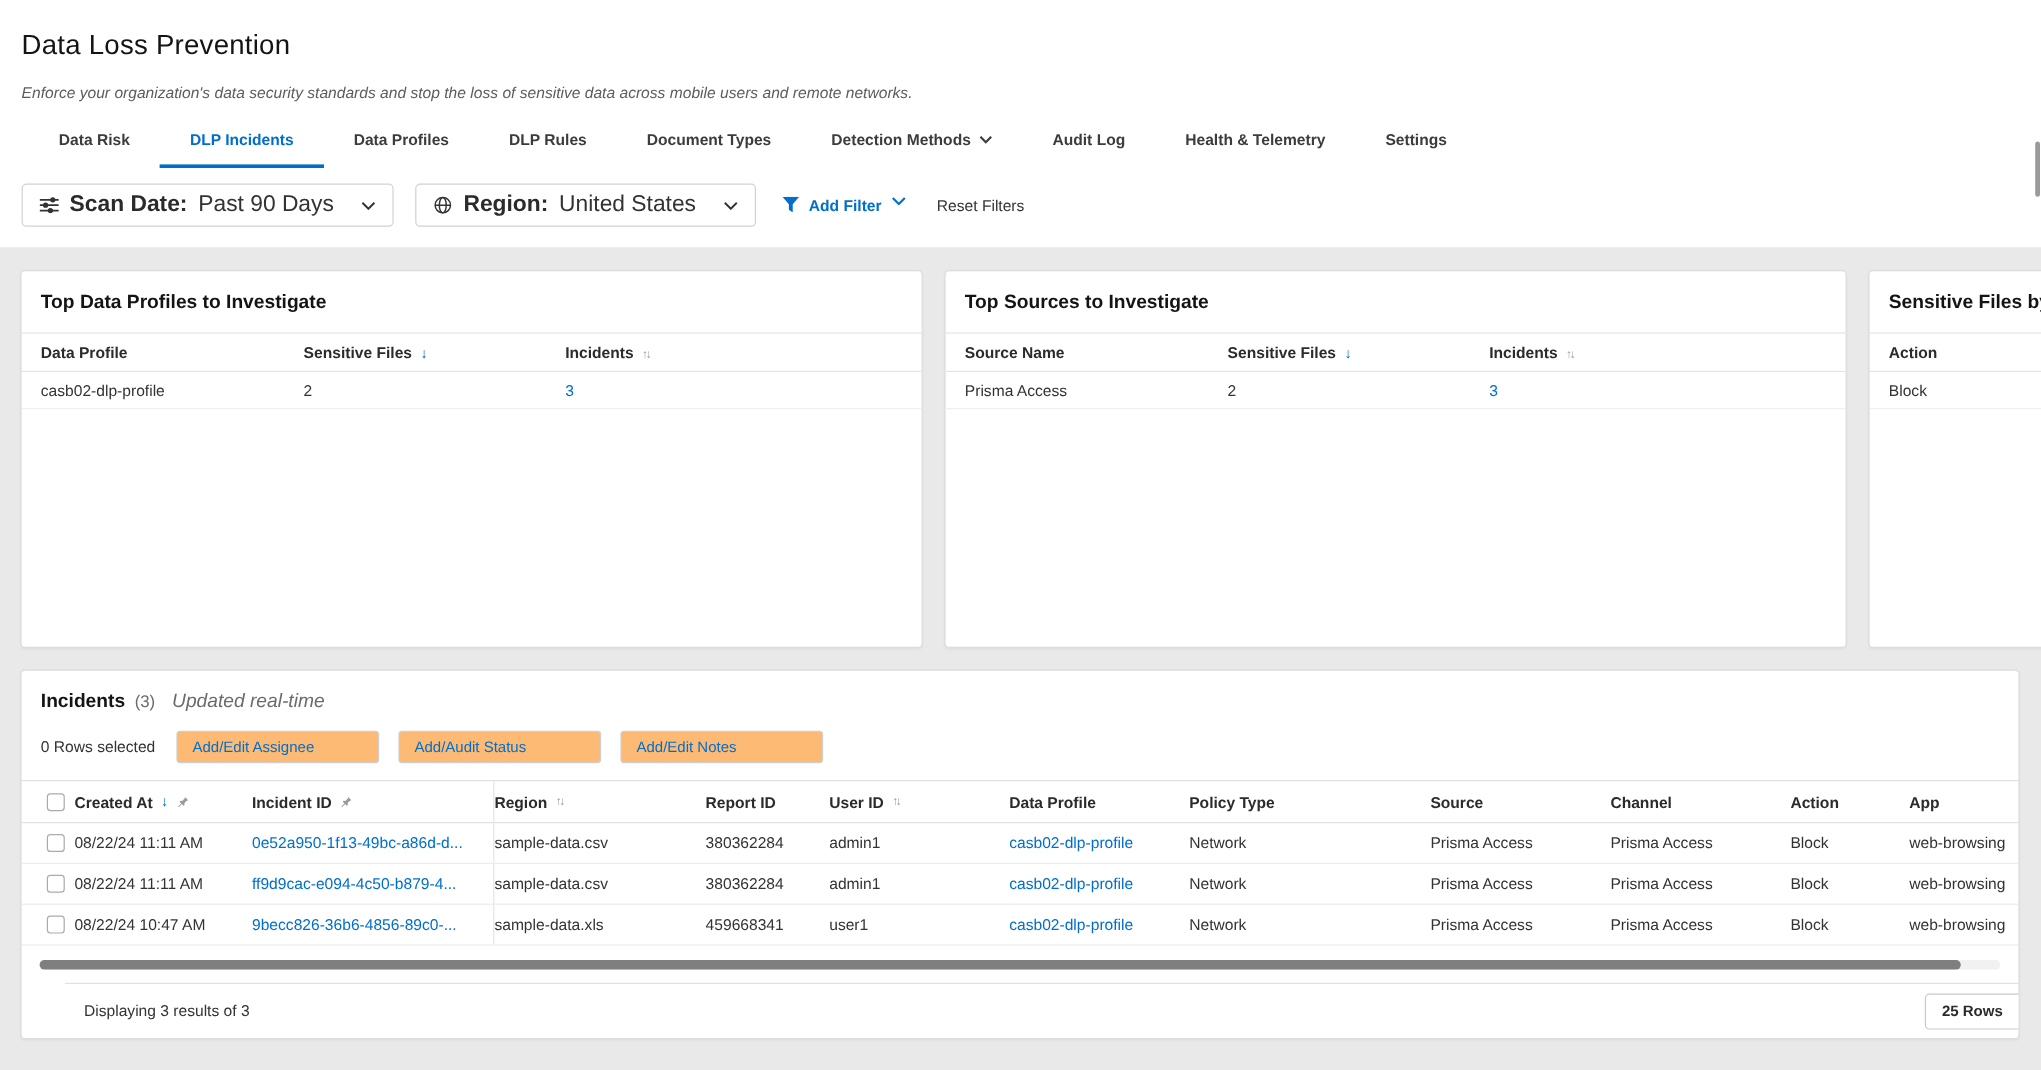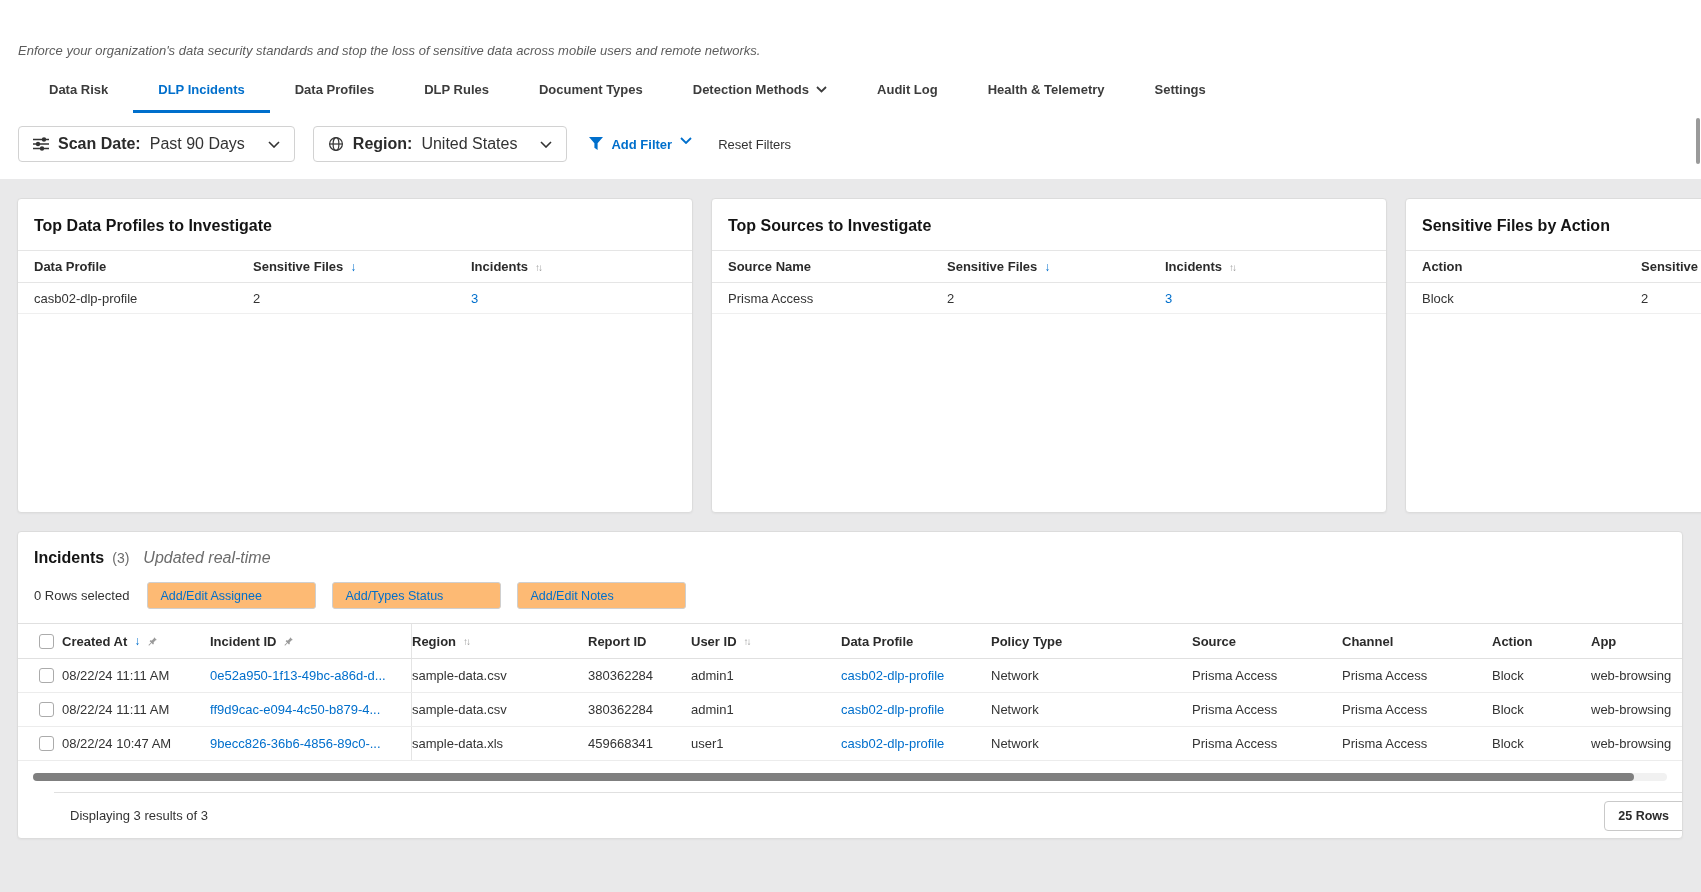--- a/index.html
+++ b/index.html
@@ -27,33 +27,33 @@
     white-space:nowrap;
   }
   .tab.active { color:#006FCC; border-bottom-color:#006FCC; }
 
   
   .filter-bar { background:#fff; display:flex; align-items:center; gap:18px; padding:13px 18px 17px 18px; }
   .filter-pill {
     display:flex; align-items:center; gap:9px;
     height:36px; padding:0 14px;
     background:#fff; border:1px solid #d2d2d2; border-radius:4px;
-    font-size:16px; cursor:pointer;text-align:center;
+    font-size:19px; cursor:pointer;text-align:center;
   }
   .filter-pill .f-label { font-weight:700; color:#2b2b2b; }
   .filter-pill .f-value { color:#333; margin-right:14px; }
   .add-filter { display:flex; align-items:flex-start; gap:8px; color:#006FCC; font-size:13px; font-weight:700; cursor:pointer; margin-left:4px; }
   .reset-filters { font-size:13px; color:#333; cursor:pointer; margin-left:8px; }
 
   
   .content { padding:19px 0 0 17px; }
   .cards-row { display:flex; gap:18px; }
   .card {
     background:#fff; border:1px solid #dcdcdc; border-radius:4px;
-    width:676px; height:315px; flex:0 0 auto;
+    width:752px; height:315px; flex:0 0 auto;
     box-shadow:0 1px 2px rgba(0,0,0,.04);
   }
   .card-title { padding:18px 16px 15px 16px; font-size:16px; font-weight:700; color:#141414; border-bottom:1px solid #e5e5e5; }
   .mini-grid   { display:grid; grid-template-columns:219px 218px 1fr; padding:0 16px; align-items:center; }
   .mini-grid-2 { display:grid; grid-template-columns:219px 1fr; padding:0 16px; align-items:center; }
   .mini-head { height:32px; font-size:13px; font-weight:700; color:#2b2b2b; border-bottom:1px solid #e5e5e5; }
   .mini-row  { height:31px; font-size:13px; border-bottom:1px solid #efefef; }
   .link { color:#006FCC; cursor:pointer; }
 
   .sort-desc { color:#006FCC; font-weight:700; font-size:12px; margin-left:7px; }
@@ -105,20 +105,21 @@
 
   
   .v-scroll-thumb { position:absolute; right:1px; top:118px; width:4px; height:46px; background:#9a9a9a; border-radius:2px; z-index:50; }
 
   svg { display:block; }
 </style>
 </head>
 <body>
 
 <div class="app-header">
+  <div class="page-title">Data Loss Prevention</div>
   <div class="page-subtitle">Enforce your organization's data security standards and stop the loss of sensitive data across mobile users and remote networks.</div>
 
   <div class="tabs">
     <div class="tab">
         <span>Data Risk</span>
       </div>
     <div class="tab active">
         <span>DLP Incidents</span>
       </div>
     <div class="tab">
@@ -256,21 +257,21 @@
 
     <div class="inc-header">
       <span class="inc-title">Incidents</span>
       <span class="inc-count">(3)</span>
       <span class="inc-updated">Updated real-time</span>
     </div>
 
     <div class="inc-actions">
       <span class="rows-selected">0 Rows selected</span>
       <div class="action-btn">Add/Edit Assignee</div>
-      <div class="action-btn">Add/Types Status</div>
+      <div class="action-btn">Add/Audit Status</div>
       <div class="action-btn">Add/Edit Notes</div>
     </div>
 
     <div class="inc-grid t-head">
       <div class="cb-cell">
           <span class="checkbox"></span>
         </div>
       <div>
         <span>Created At</span>
         <span class="sort-desc">↓</span>

